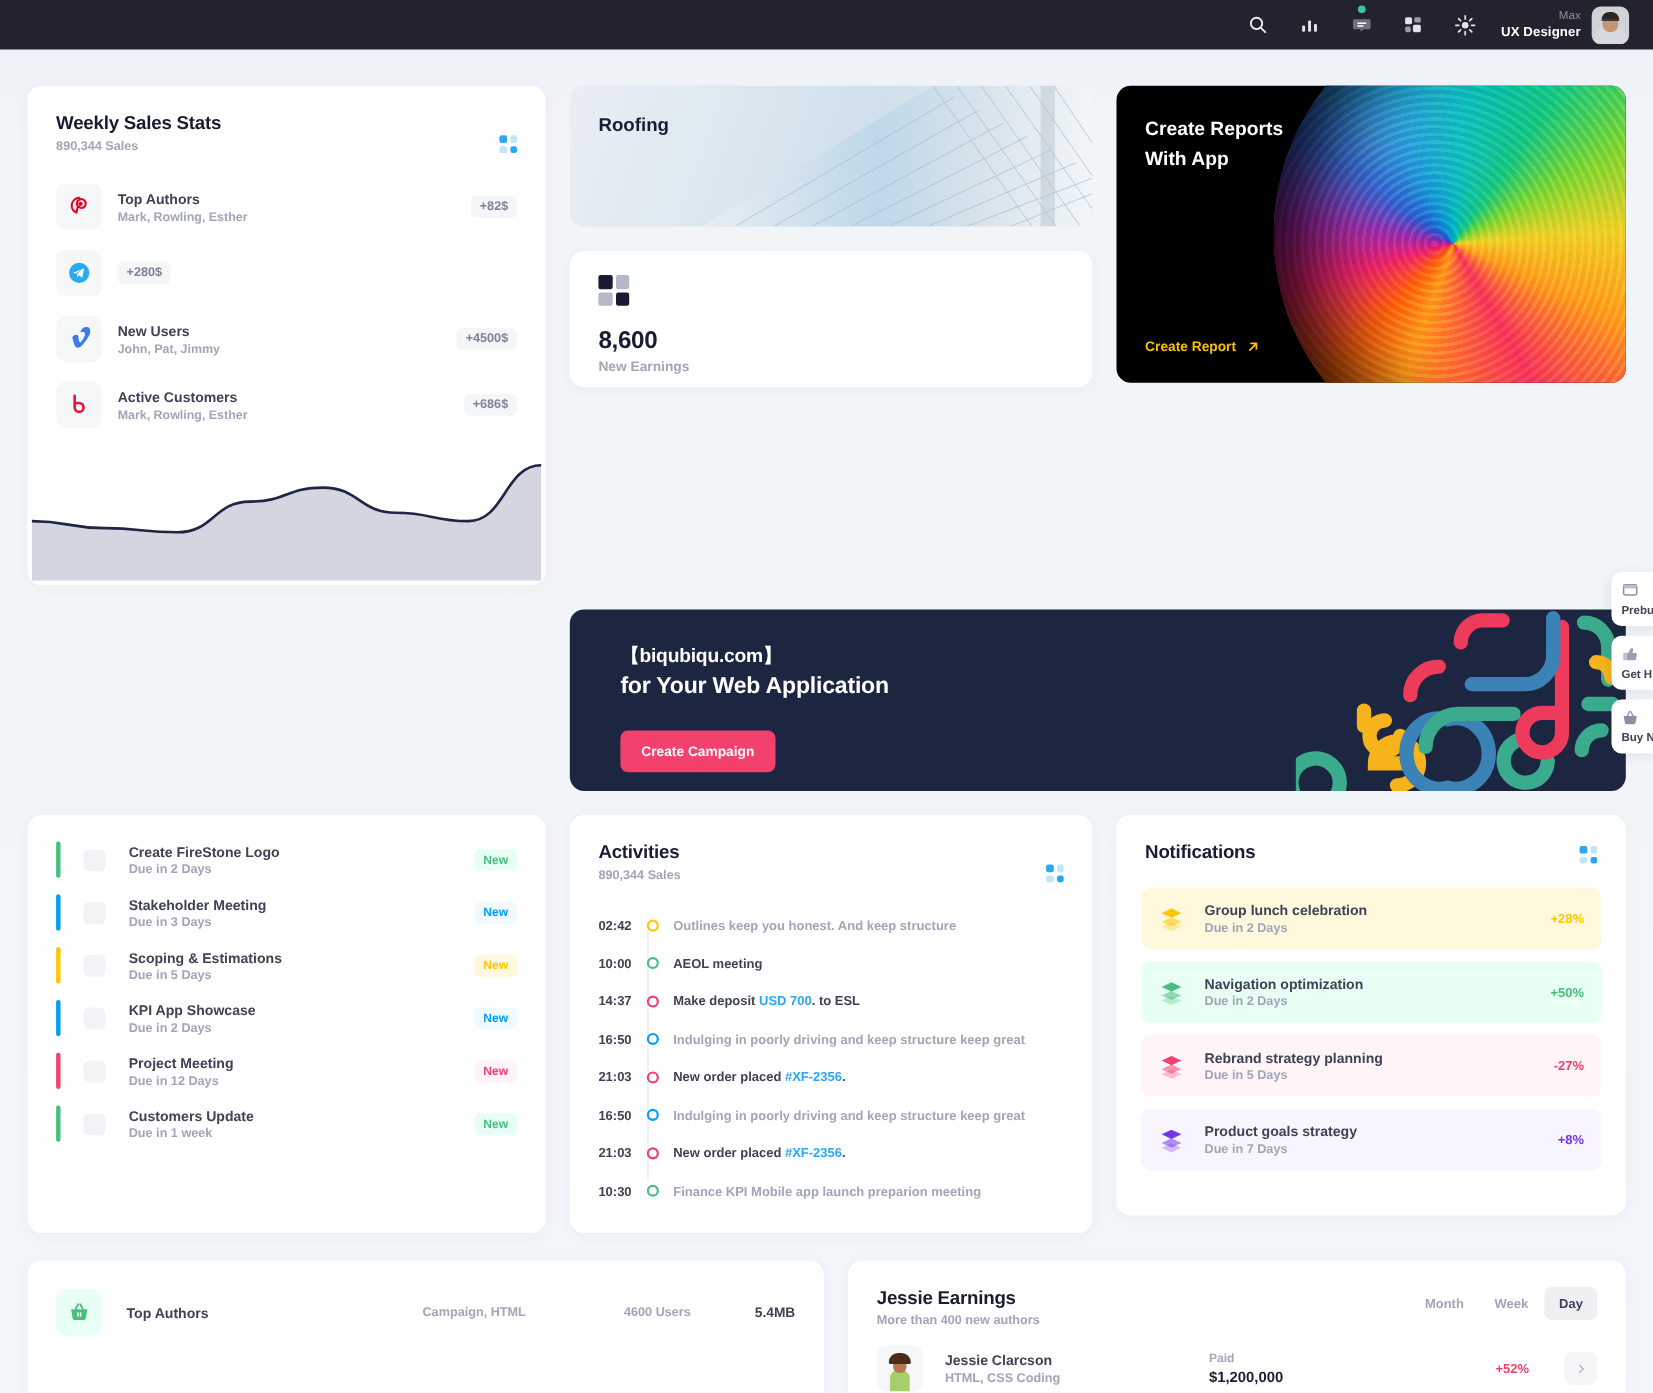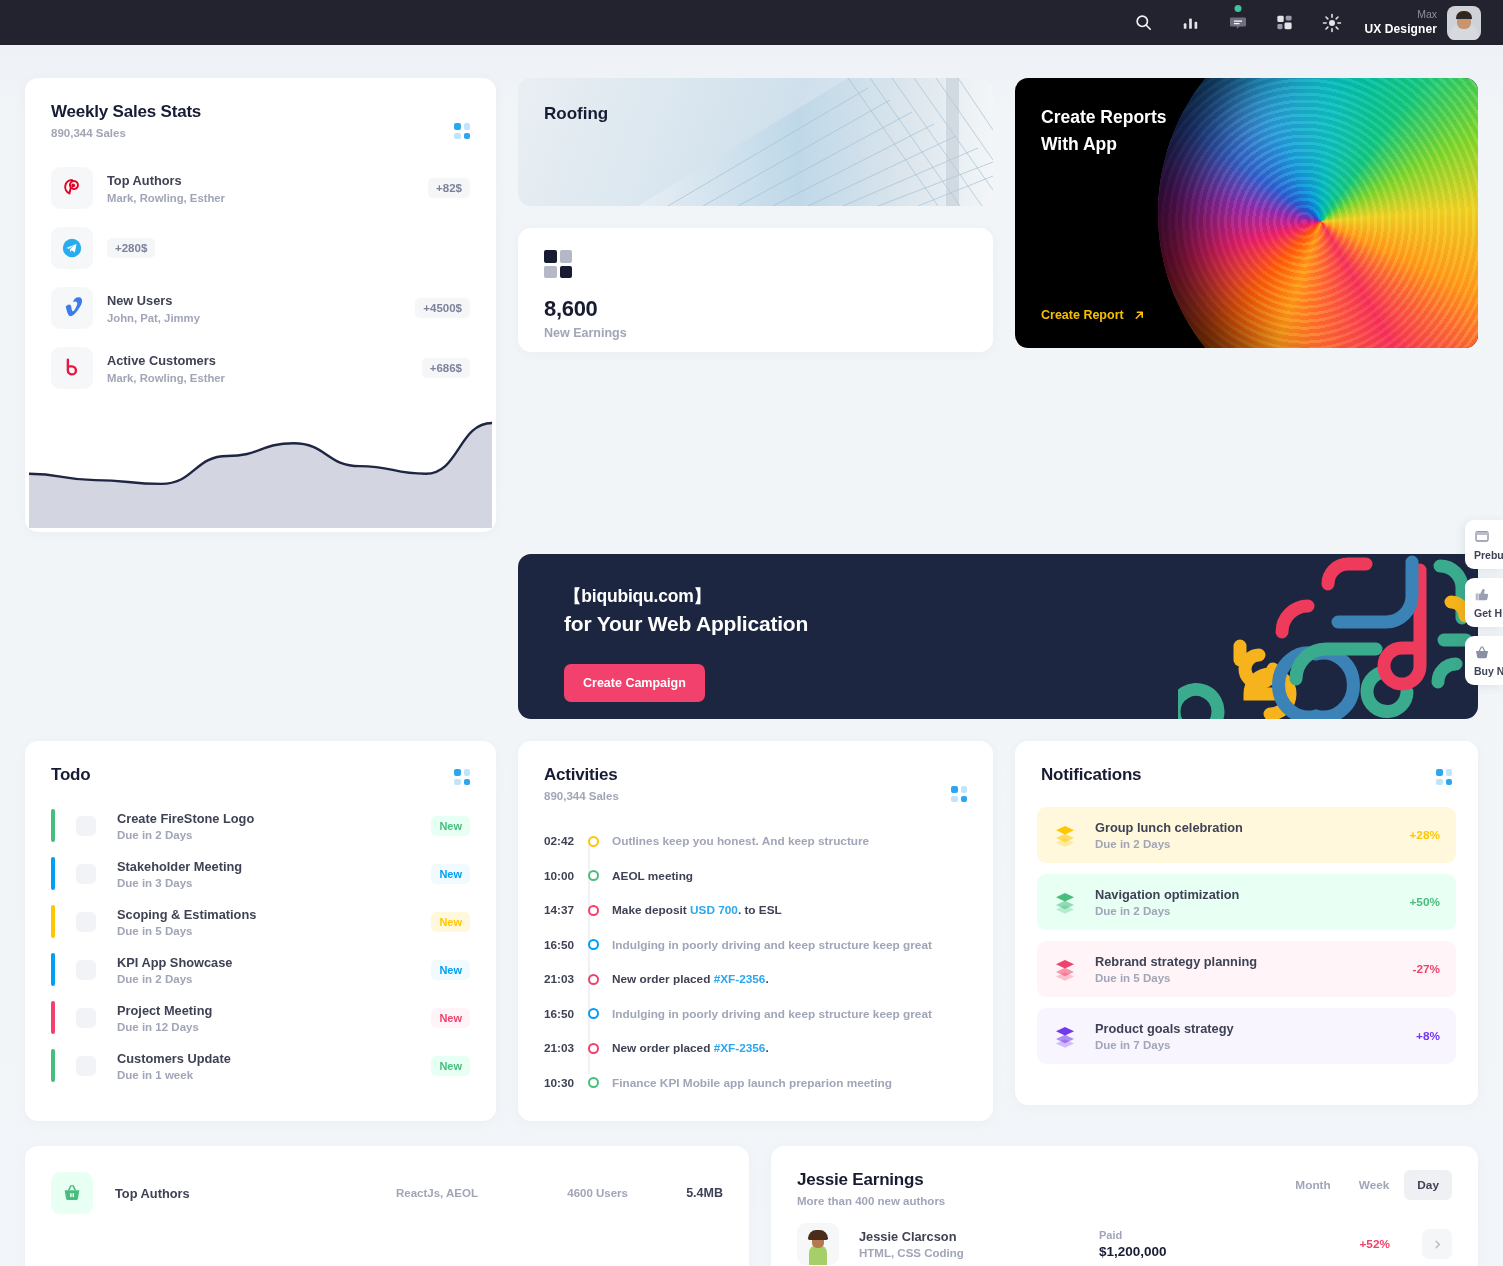--- a/index.html
+++ b/index.html
@@ -413,29 +413,20 @@
       <div class="cp-t2">for Your Web Application</div>
       <button class="cp-btn">Create Campaign</button>
     </div>
   </div>
 </div>
 
 <div class="row2">
 
   <div class="col-a">
     <div class="card todo">
-      <div class="card-head">
-        <div class="card-title">Todo</div>
-        <div class="dots4">
-              <i></i>
-              <i></i>
-              <i></i>
-              <i></i>
-            </div>
-      </div>
       <div class="todo-list" id="todo-list">
             <div class="todo-row">
               <span class="todo-bar" style="background:#47be7d"></span>
               <span class="todo-chk"></span>
               <div class="todo-meta">
                 <div class="todo-name">Create FireStone Logo</div>
                 <div class="todo-due">Due in 2 Days</div>
               </div>
               <span class="badge" style="background:#e8fff3;color:#47be7d">New</span>
             </div>
@@ -622,21 +613,21 @@
           <div class="fl-row">
             <span class="fl-ic" style="background:#e8fff3">
               <svg width="22" height="22" viewBox="0 0 24 24">
                 <path d="M4 9h16l-1.5 9a2 2 0 01-2 1.7H7.5a2 2 0 01-2-1.7z" fill="#47be7d"></path>
                 <path d="M8.5 8.5L11 4M15.5 8.5L13 4" stroke="#47be7d" stroke-width="1.7" fill="none" stroke-linecap="round"></path>
                 <rect x="10" y="12" width="1.6" height="4.5" rx=".8" fill="#fff"></rect>
                 <rect x="12.6" y="12" width="1.6" height="4.5" rx=".8" fill="#fff"></rect>
               </svg>
             </span>
             <span class="fl-name">Top Authors</span>
-            <span class="fl-tech">ReactJs, AEOL</span>
+            <span class="fl-tech">Campaign, HTML</span>
             <span class="fl-users">4600 Users</span>
             <span class="fl-size">5.4MB</span>
           </div>
         </div>
   </div>
 
   <div class="card earnings">
     <div class="ern-head">
       <div>
         <div class="card-title">Jessie Earnings</div>

